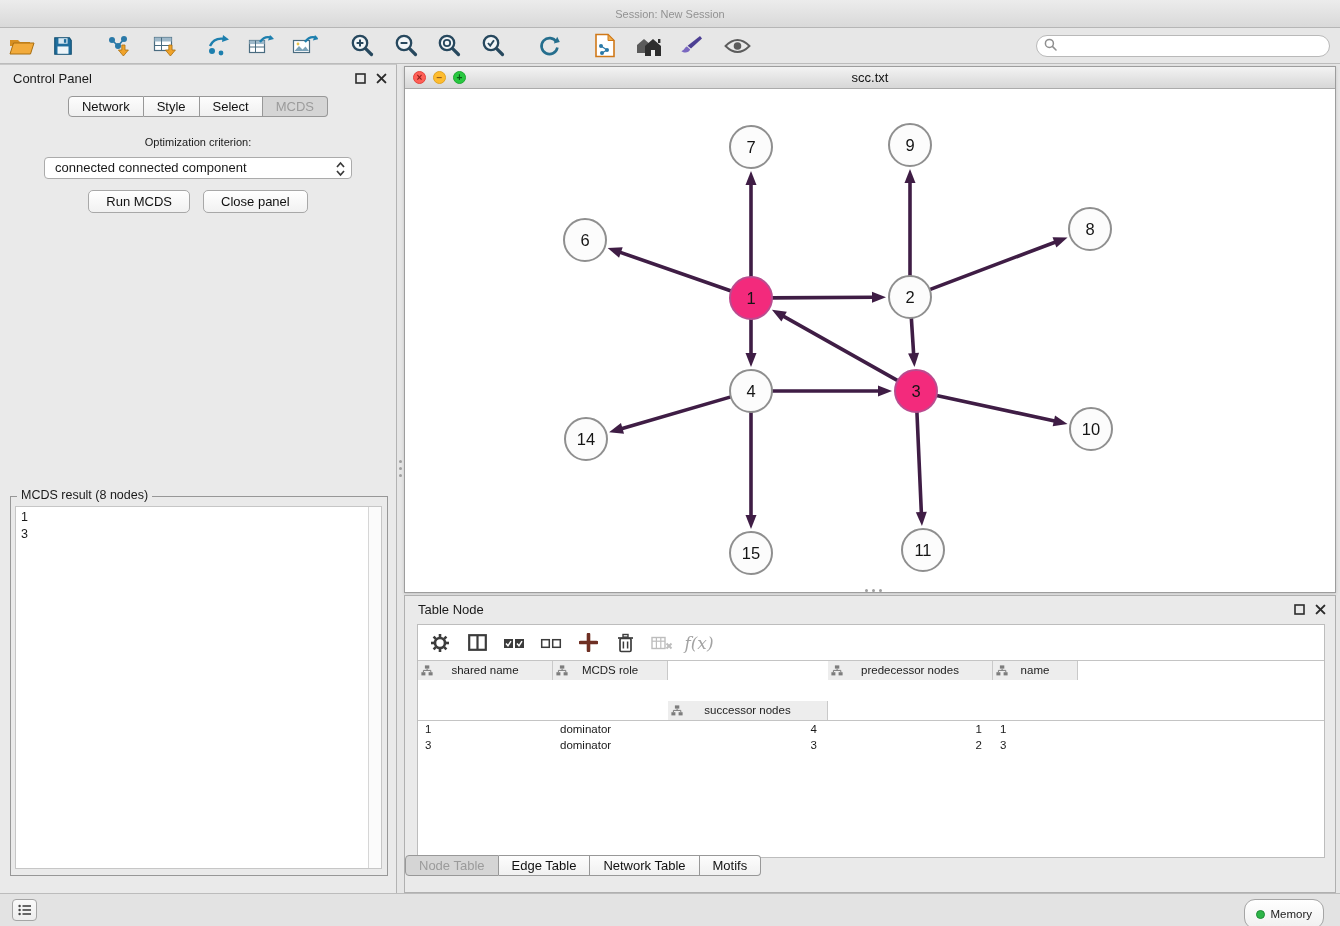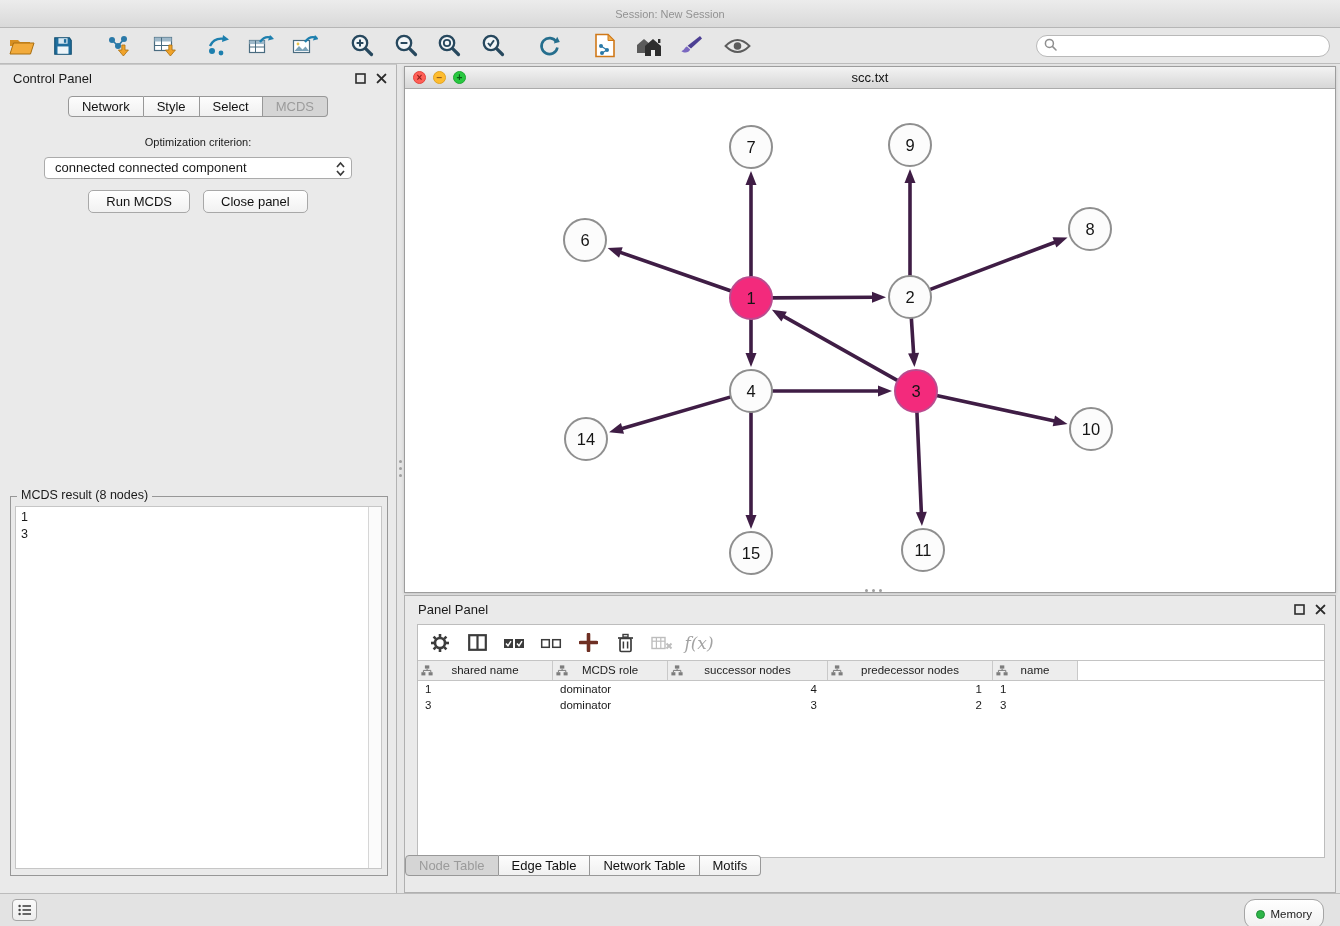--- a/index.html
+++ b/index.html
@@ -464,21 +464,21 @@
         <g>
           <circle cx="518" cy="461" r="21" fill="#fcfcfc" stroke="#8f8f8f" stroke-width="2"></circle>
           <text x="518" y="467" text-anchor="middle" font-size="16.5" font-family="Liberation Sans, sans-serif" fill="#151515">11</text>
         </g>
       </svg>
   </div>
 </div>
 
 <div class="table-panel">
   <div class="panel-header">
-    <span>Panel Panel</span>
+    <span>Table Node</span>
     <span class="win-btns">
       <span class="win-btn">
         <svg width="11" height="11" viewBox="0 0 11 11">
             <rect x="1" y="1" width="9" height="9" fill="none" stroke="#2c2c2c" stroke-width="1.6"></rect>
           </svg>
       </span>
       <span class="win-btn">
         <svg width="11" height="11" viewBox="0 0 11 11">
             <g stroke="#2c2c2c" stroke-width="2" stroke-linecap="round">
               <line x1="1.6" y1="1.6" x2="9.4" y2="9.4"></line>
@@ -561,21 +561,21 @@
             <path d="M6.1 3.6 v1.8 M2.4 7.2 v-1.8 h7.4 v1.8" stroke="#7d7d7d" fill="none" stroke-width="1"></path>
             <rect x="0.4" y="7.2" width="4" height="3.2" fill="#7d7d7d"></rect>
             <rect x="7.6" y="7.2" width="4" height="3.2" fill="#7d7d7d"></rect>
           </svg><span>shared name</span></div>
         <div class="th" style="width: 115px;"><svg class="tree-ic" width="12" height="11" viewBox="0 0 12 11">
             <rect x="3.9" y="0.4" width="4.4" height="3.2" fill="#7d7d7d"></rect>
             <path d="M6.1 3.6 v1.8 M2.4 7.2 v-1.8 h7.4 v1.8" stroke="#7d7d7d" fill="none" stroke-width="1"></path>
             <rect x="0.4" y="7.2" width="4" height="3.2" fill="#7d7d7d"></rect>
             <rect x="7.6" y="7.2" width="4" height="3.2" fill="#7d7d7d"></rect>
           </svg><span>MCDS role</span></div>
-        <div class="th" style="width: 160px;"><svg class="tree-ic" width="12" height="11" viewBox="0 0 12 11">
+        <div class="th" style="width: 160px; margin-top: 40px;"><svg class="tree-ic" width="12" height="11" viewBox="0 0 12 11">
             <rect x="3.9" y="0.4" width="4.4" height="3.2" fill="#7d7d7d"></rect>
             <path d="M6.1 3.6 v1.8 M2.4 7.2 v-1.8 h7.4 v1.8" stroke="#7d7d7d" fill="none" stroke-width="1"></path>
             <rect x="0.4" y="7.2" width="4" height="3.2" fill="#7d7d7d"></rect>
             <rect x="7.6" y="7.2" width="4" height="3.2" fill="#7d7d7d"></rect>
           </svg><span>successor nodes</span></div>
         <div class="th" style="width: 165px;"><svg class="tree-ic" width="12" height="11" viewBox="0 0 12 11">
             <rect x="3.9" y="0.4" width="4.4" height="3.2" fill="#7d7d7d"></rect>
             <path d="M6.1 3.6 v1.8 M2.4 7.2 v-1.8 h7.4 v1.8" stroke="#7d7d7d" fill="none" stroke-width="1"></path>
             <rect x="0.4" y="7.2" width="4" height="3.2" fill="#7d7d7d"></rect>
             <rect x="7.6" y="7.2" width="4" height="3.2" fill="#7d7d7d"></rect>

